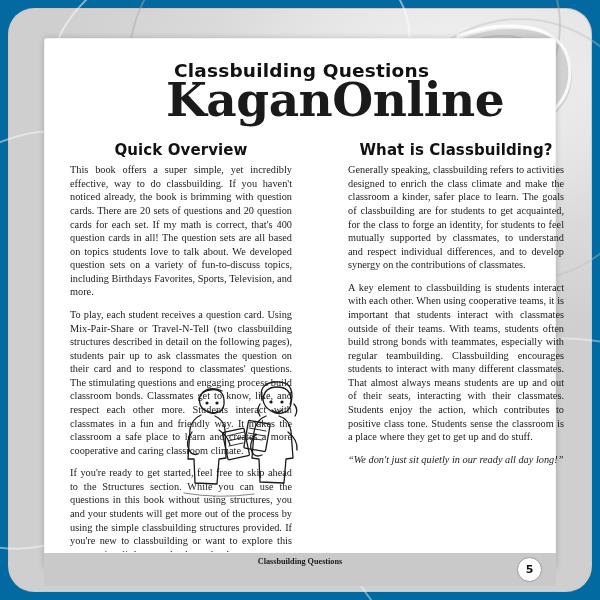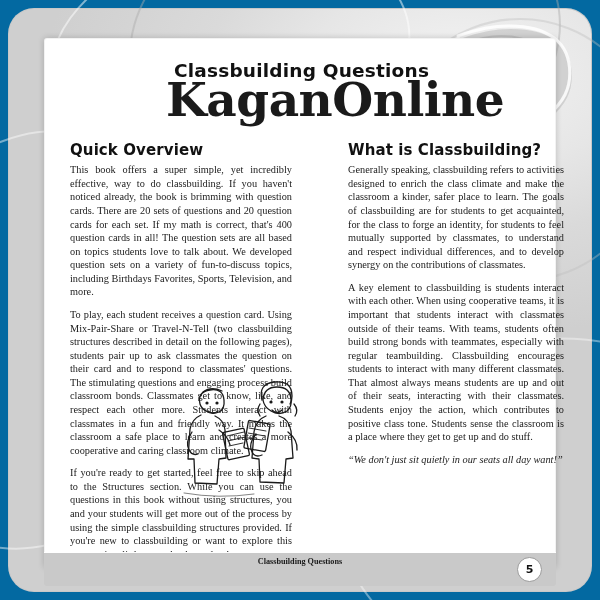--- a/index.html
+++ b/index.html
@@ -140,21 +140,21 @@
   .col-right { left: 246px; width: 216px; margin-left: 32px; }
 
   .sec-head {
     font-family: "DejaVu Sans", sans-serif;
     font-size: 15px;
     font-weight: bold;
     color: #111111;
     margin: 0 0 5px 0;
     letter-spacing: 0.1px;
     line-height: 1.08;
-    text-align: left;
+    text-align: center;
   }
   .col p {
     margin: 0 0 9px 0;
   }
 
   
   .illo {
     position: absolute;
     left: 126px;
     top: 332px;
@@ -236,21 +236,21 @@
         <div class="sec-head">Quick Overview</div>
         <p>This book offers a super simple, yet incredibly effective, way to do classbuilding. If you haven't noticed already, the book is brimming with question cards. There are 20 sets of questions and 20 question cards for each set. If my math is correct, that's 400 question cards in all! The question sets are all based on topics students love to talk about. We developed question sets on a variety of fun-to-discuss topics, including Birthdays Favorites, Sports, Television, and more.</p>
         <p>To play, each student receives a question card. Using Mix-Pair-Share or Travel-N-Tell (two classbuilding structures described in detail on the following pages), students pair up to ask classmates the question on their card and to respond to classmates' questions. The stimulating questions and engaging process build classroom bonds. Classmates get to know, like, and respect each other more. Students interact with classmates in a fun and friendly way. It makes the classroom a safe place to learn and creates a more cooperative and caring classroom climate.</p>
         <p>If you're ready to get started, feel free to skip ahead to the Structures section. While you can use the questions in this book without using structures, you and your students will get more out of the process by using the simple classbuilding structures provided. If you're new to classbuilding or want to explore this concept in a little more depth, read on!</p>
       </div>
 
       <div class="col col-right">
         <div class="sec-head">What is Classbuilding?</div>
         <p>Generally speaking, classbuilding refers to activities designed to enrich the class climate and make the classroom a kinder, safer place to learn. The goals of classbuilding are for students to get acquainted, for the class to forge an identity, for students to feel mutually supported by classmates, to understand and respect individual differences, and to develop synergy on the contributions of classmates.</p>
         <p class="indent-block">A key element to classbuilding is students interact with each other. When using cooperative teams, it is important that students interact with classmates outside of their teams. With teams, students often build strong bonds with teammates, especially with regular teambuilding. Classbuilding encourages students to interact with many different classmates. That almost always means students are up and out of their seats, interacting with their classmates. Students enjoy the action, which contributes to positive class tone. Students sense the classroom is a place where they get to get up and do stuff.</p>
-        <p class="italic">“We don't just sit quietly in our seats all day want!”</p>
+        <p class="italic">“We don't just sit quietly in our ready all day long!”</p>
       </div>
 
     </div>
 
     <div class="illo">
       <svg width="142" height="130" viewBox="0 0 142 130" xmlns="http://www.w3.org/2000/svg">
         <g fill="none" stroke="#1a1a1a" stroke-width="1.3" stroke-linecap="round" stroke-linejoin="round">
 
           <path d="M30 34 q-3 -12 10 -14 q13 -2 14 10 q1 9 -5 12 q-7 3 -13 -1 q-5 -3 -6 -7z"></path>
           <path d="M33 22 q8 -6 19 -1"></path>

